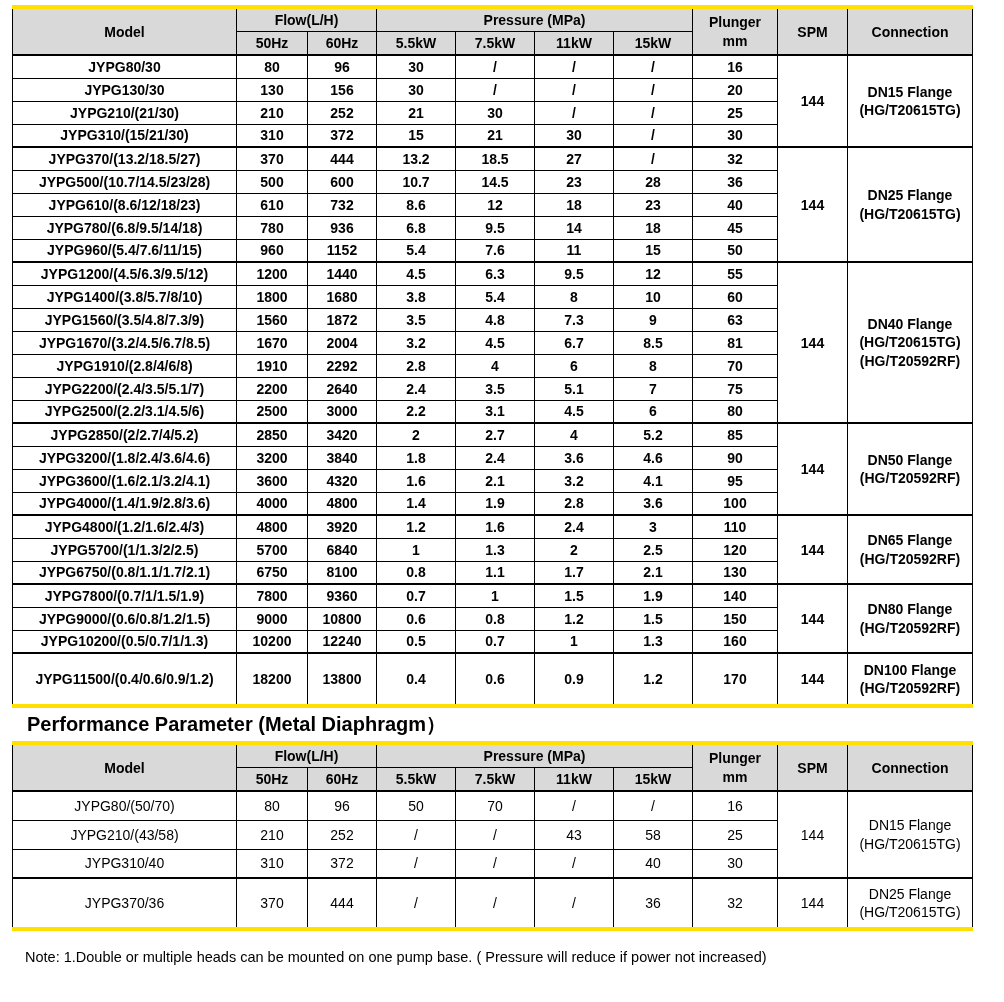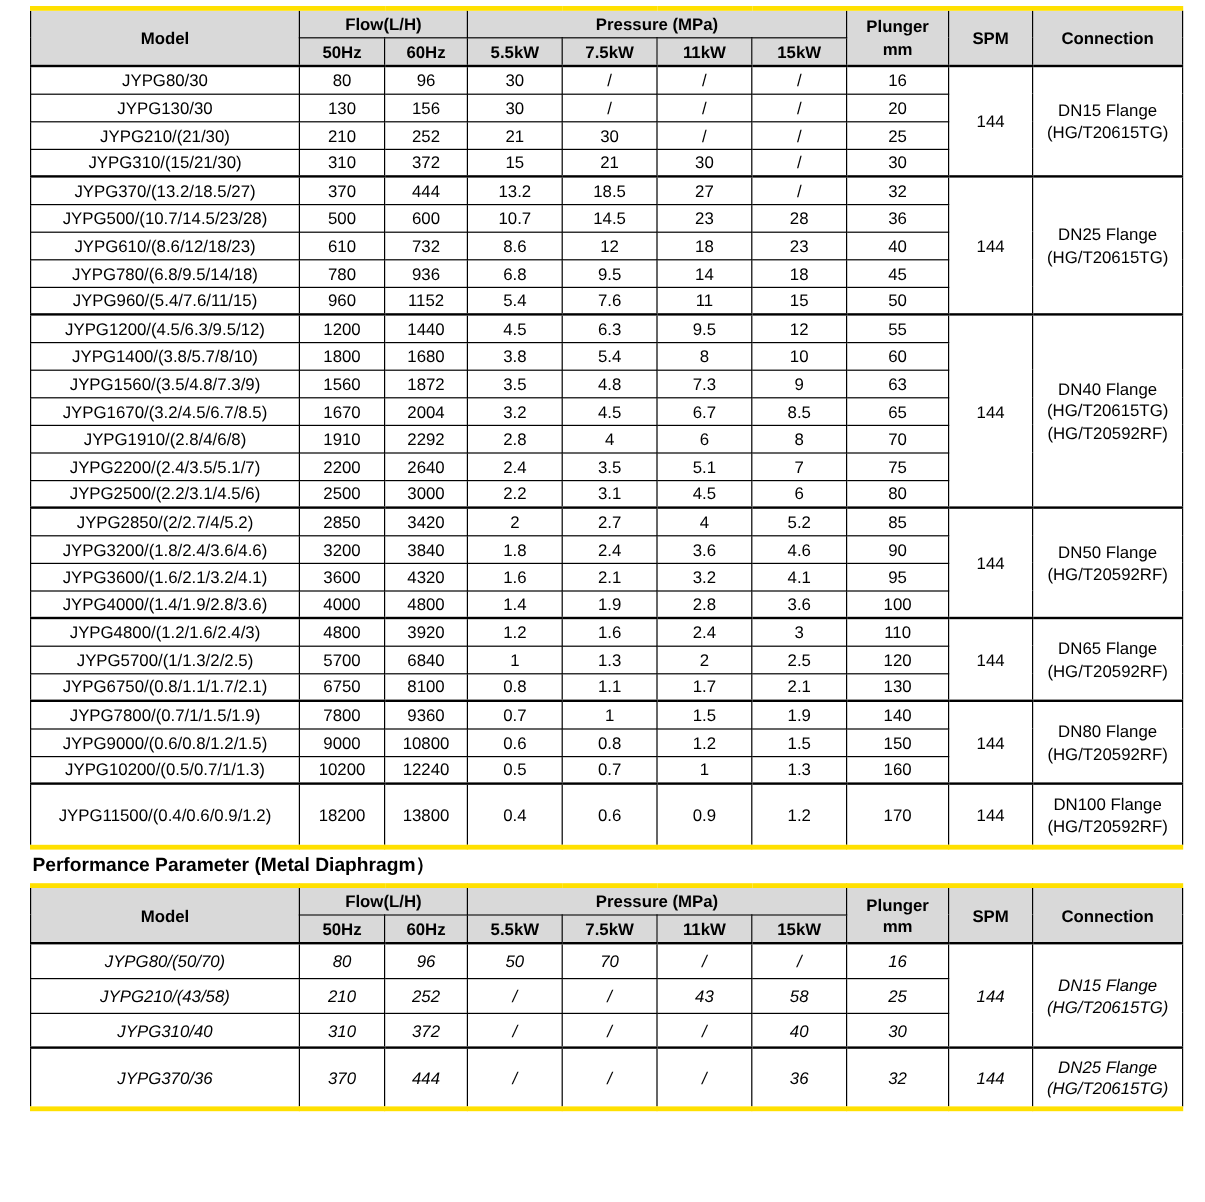--- a/index.html
+++ b/index.html
@@ -9,44 +9,44 @@
   }
   *{box-sizing:border-box;}
   html,body{margin:0;padding:0;}
   body{
     width:1004px;height:1002px;overflow:hidden;background:#fff;
     font-family:"Liberation Sans",sans-serif;color:#000;
   }
   .page{padding-top:5px;}
   table.spec{
     border-collapse:collapse;table-layout:fixed;
-    margin-left:25px;width:960px;
+    margin-left:12px;width:960px;
     border-top:4px solid var(--yellow);
     border-bottom:4px solid var(--yellow);
     border-left:1px solid var(--border);
     border-right:1px solid var(--border);
   }
   .spec th,.spec td{
     border:1px solid var(--border);
     text-align:center;vertical-align:middle;
     padding:0 2px;font-size:14px;overflow:hidden;
   }
   .spec thead th{background:var(--header-bg);font-weight:bold;}
   .spec thead tr{height:24px;}
   .spec tbody tr:first-child td{border-top:3px solid var(--border);}
   .spec tbody tr.gstart td{border-top:2px solid var(--border);}
-  #t1 tbody tr{height:23px;}
+  #t1 tbody tr{height:23px;font-weight:bold;}
   #t1 tbody tr.tall{height:53px;}
-  #t2 tbody tr{height:29px;font-style:italic;}
+  #t2 tbody tr{height:29px;}
   #t2 tbody tr.tall{height:51px;}
   .spec td div,.spec th div{line-height:1.3;}
   .c-model{width:224px}.c-hz{width:71px}.c-hz2{width:69px}
   .c-kw{width:79px}.c-plunger{width:85px}.c-spm{width:70px}.c-conn{width:125px}
   .section-title{
-    margin:5px 0 5px 27px;font-size:16px;font-weight:bold;line-height:1.15;
+    margin:5px 0 5px 27px;font-size:20px;font-weight:bold;line-height:1.15;
   }
   .note{margin:18px 0 0 25px;font-size:14.5px;}
 </style>
 </head>
 <body style="background: rgb(255, 255, 255);">
 
 <div class="page">
   <table class="spec" id="t1">
       <colgroup>
         <col class="c-model">
@@ -219,21 +219,21 @@
           <td>63</td>
         </tr>
         <tr class="">
           <td>JYPG1670/(3.2/4.5/6.7/8.5)</td>
           <td>1670</td>
           <td>2004</td>
           <td>3.2</td>
           <td>4.5</td>
           <td>6.7</td>
           <td>8.5</td>
-          <td>65</td>
+          <td>81</td>
         </tr>
         <tr class="">
           <td>JYPG1910/(2.8/4/6/8)</td>
           <td>1910</td>
           <td>2292</td>
           <td>2.8</td>
           <td>4</td>
           <td>6</td>
           <td>8</td>
           <td>70</td>
@@ -471,13 +471,14 @@
           <td>36</td>
           <td>32</td>
           <td rowspan="1">144</td>
           <td rowspan="1">
             <div>DN25 Flange</div>
             <div>(HG/T20615TG)</div>
           </td>
         </tr>
       </tbody>
     </table>
+  <p class="note">Note: 1.Double or multiple heads can be mounted on one pump base. ( Pressure will reduce if power not increased)</p>
 </div>
 
 </body></html>

